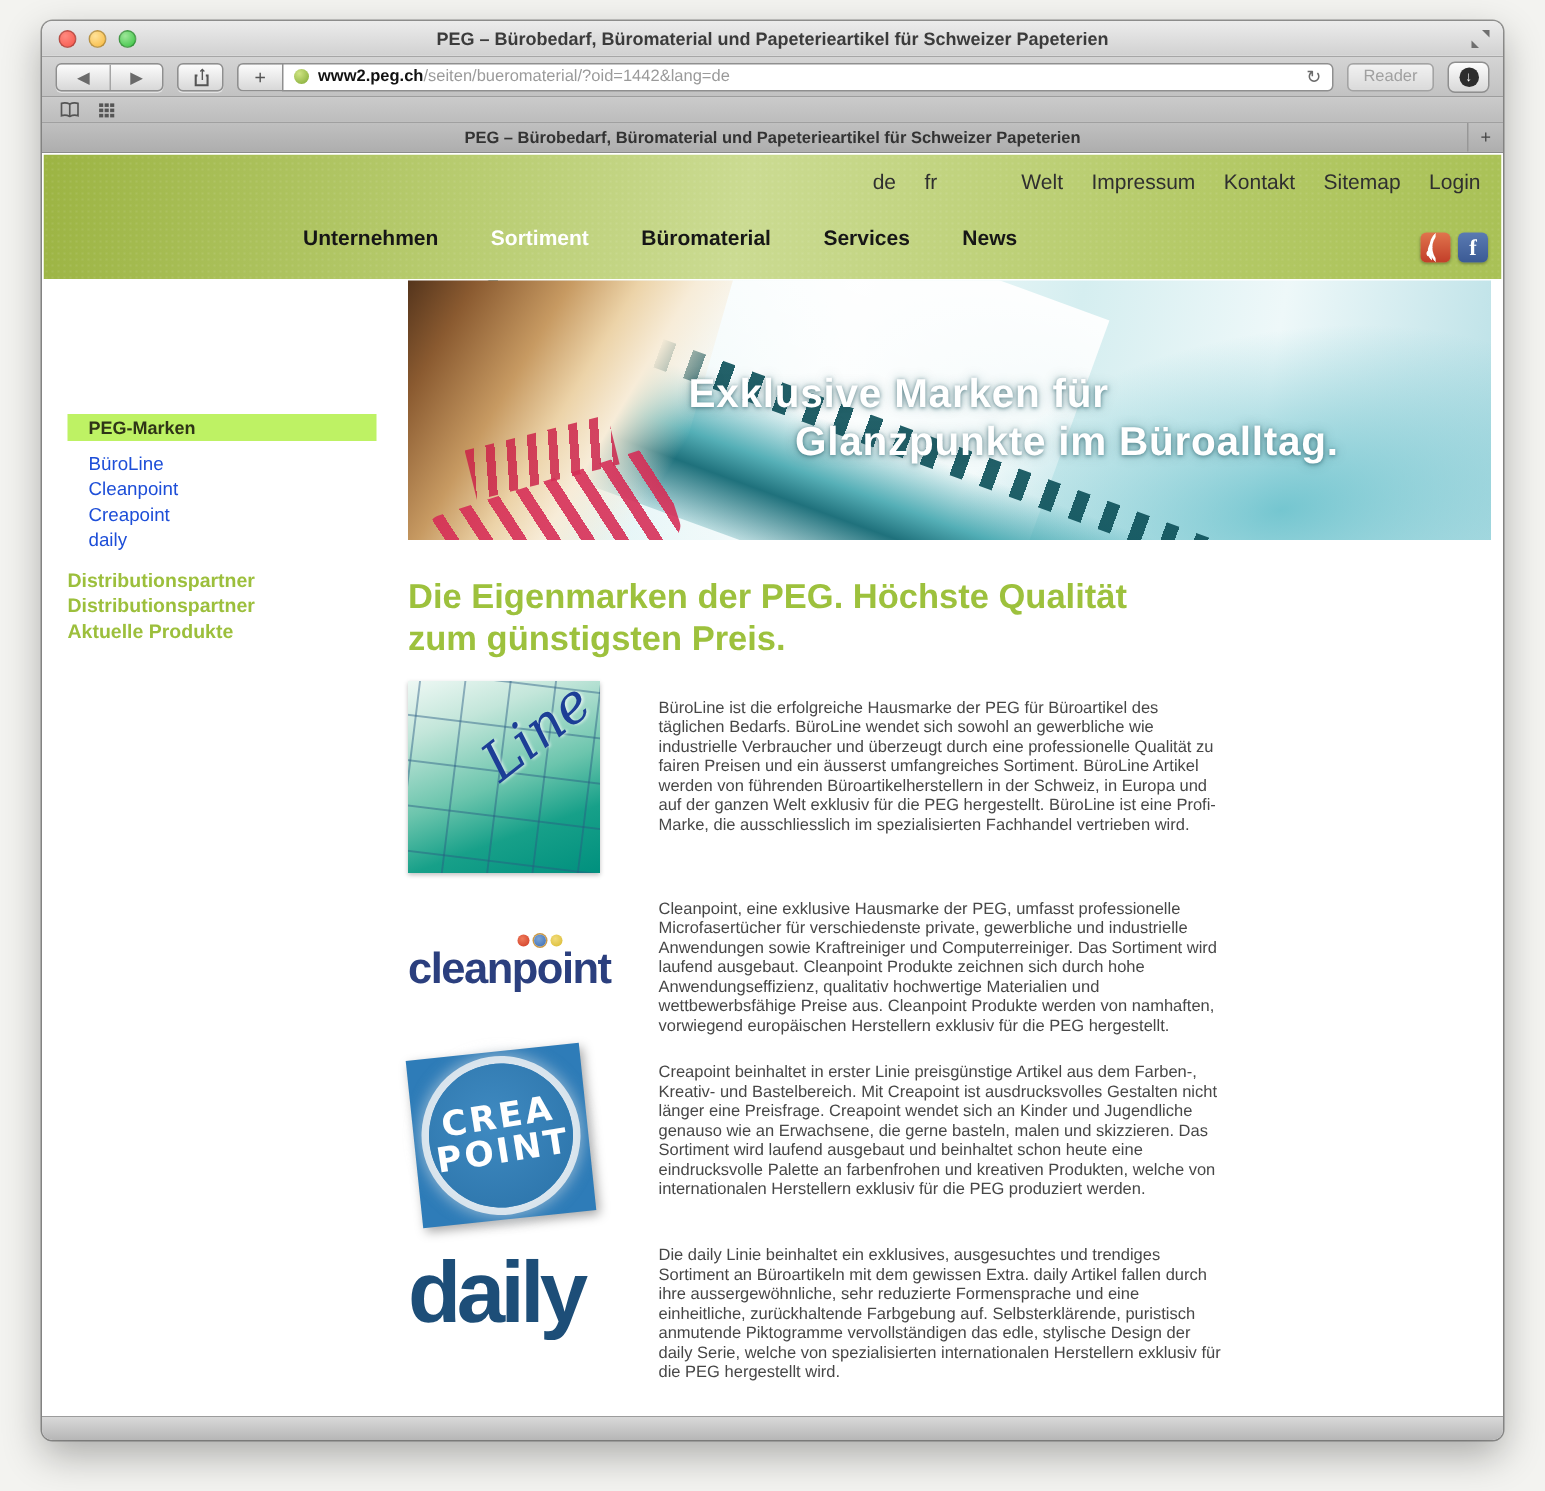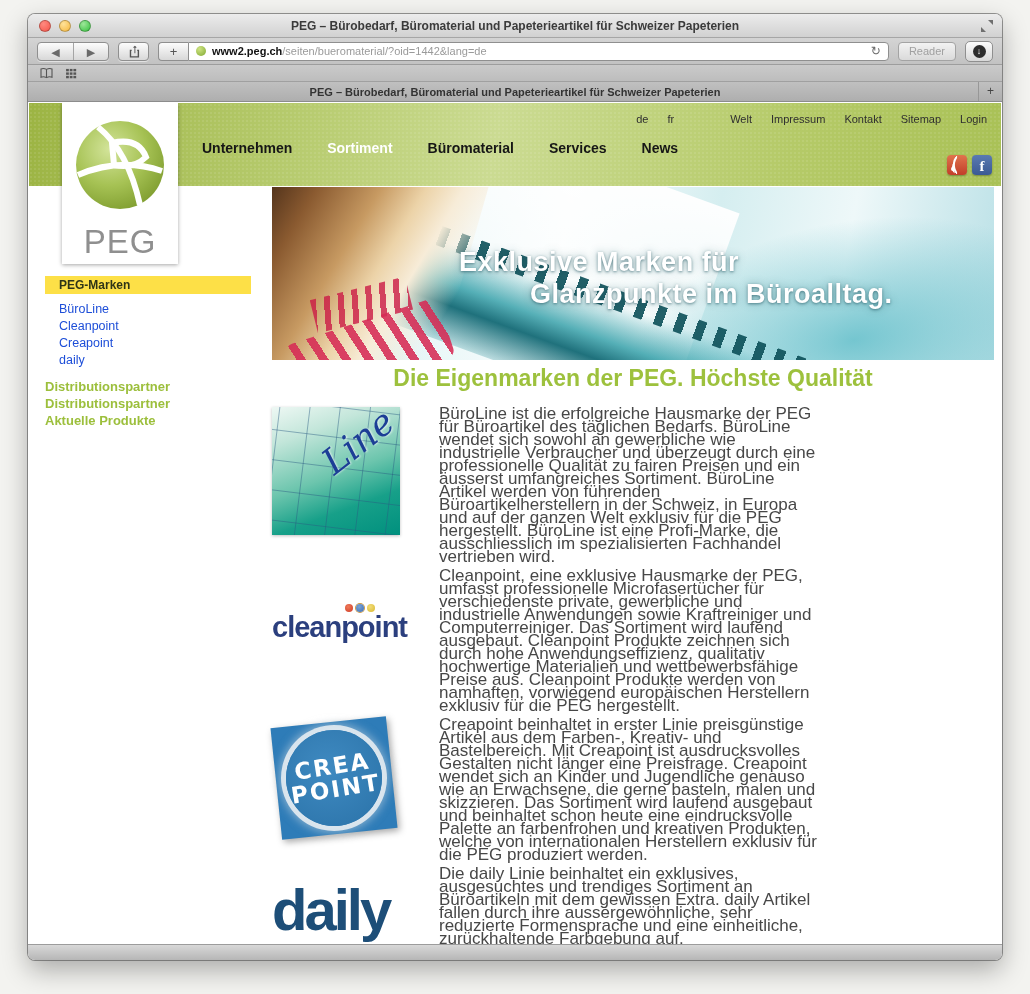--- a/index.html
+++ b/index.html
@@ -65,47 +65,47 @@
                background:linear-gradient(#d8d8d8,#b6b6b6); border-top:1px solid #9c9c9c;
                border-radius:0 0 7px 7px; }
 
   
   .green-header { position:absolute; top:0; left:0; right:0; height:83px;
                   background:linear-gradient(100deg,#9cb443 0%, #b9cd72 30%, #cbdb92 48%, #b5ca68 78%, #a9c156 100%); }
   .green-header::after { content:""; position:absolute; inset:0;
       background-image:radial-gradient(rgba(255,255,255,.35) 1px, rgba(0,0,0,0) 1px);
       background-size:4px 4px; opacity:.25; }
 
-  .utility-nav { position:absolute; top:10px; right:14px; display:flex; gap:19px; font-size:11px;
+  .utility-nav { position:absolute; top:10px; right:14px; display:flex; gap:19px; font-size:14px;
                  color:#2f2f2f; z-index:3; }
   .utility-nav .gap { width:18px; }
   .utility-nav span { cursor:default; }
 
-  .main-nav { position:absolute; top:37px; left:173px; display:flex; gap:35px; font-size:14px;
+  .main-nav { position:absolute; top:47px; left:173px; display:flex; gap:35px; font-size:14px;
               font-weight:bold; color:#161616; z-index:3; }
   .main-nav .active { color:#fff; }
 
   .social { position:absolute; top:52px; right:9px; display:flex; gap:5px; z-index:3; }
   .sicon { width:20px; height:20px; border-radius:4px; position:relative;
            box-shadow:0 1px 2px rgba(0,0,0,.3); }
   .rss { background:linear-gradient(#e0744d,#c23e29); overflow:hidden; }
   .rss i { position:absolute; left:4px; bottom:4px; width:4px; height:4px; border-radius:50%; background:#fff; }
   .rss b, .rss u { position:absolute; border:2px solid #fff; border-color:transparent #fff #fff transparent;
                    border-radius:0 0 100% 0; transform:rotate(135deg); }
   .rss b { left:3px; bottom:3px; width:9px; height:9px; }
   .rss u { left:3px; bottom:3px; width:14px; height:14px; }
   .fb { background:linear-gradient(#5a7ab2,#3b5a94); color:#fff; font-weight:bold; font-size:15px;
         text-align:center; line-height:22px; font-family:"Liberation Serif", serif; }
 
   .logo-box { position:absolute; top:0; left:33px; width:116px; height:161px; background:#fff;
               box-shadow:0 1px 4px rgba(0,0,0,.35); z-index:4; text-align:center; }
   .logo-box .peg { font-size:33px; color:#8f8f8f; letter-spacing:1px; margin-top:2px; }
 
   .sidebar { position:absolute; left:0; top:173px; width:232px; z-index:2; }
-  .side-head { margin-left:16px; width:206px; height:18px; background:#fde047; color:#2f3517;
+  .side-head { margin-left:16px; width:206px; height:18px; background:#bef264; color:#2f3517;
                font-weight:bold; font-size:12px; line-height:18px; padding-left:14px; }
   .side-list { margin:7px 0 0 30px; font-size:12.5px; line-height:17px; color:#1d4ed8; }
   .side-green { margin:9px 0 0 16px; font-size:13px; line-height:17px; font-weight:bold; color:#9cbf3c; }
   .side-list div, .side-green div { cursor:default; }
 
   .content { position:absolute; left:243px; top:84px; width:722px; }
 
   
   .hero { position:relative; width:722px; height:173px; overflow:hidden;
           background:linear-gradient(100deg,#f4fbfb 0%,#d7f0f2 18%,#f7fcfc 40%,#d5eef0 60%,#eef8f9 78%,#b9e0e6 100%); }
@@ -127,26 +127,26 @@
   .hero .pinkdots { position:absolute; left:18px; bottom:-22px; width:160px; height:62px; transform:rotate(-18deg);
                     border-radius:8px; opacity:.88;
                     background:repeating-linear-gradient(75deg,#d62b55 0 8px, rgba(0,0,0,0) 8px 19px); }
   .hero .wash { position:absolute; right:-90px; bottom:-100px; width:460px; height:240px; transform:rotate(-10deg);
                 background:radial-gradient(ellipse at center, rgba(88,186,198,.8), rgba(88,186,198,0) 70%); }
   .hero-text { position:absolute; color:#fff; font-weight:bold; font-size:27px; letter-spacing:.5px;
                text-shadow:0 1px 3px rgba(30,85,95,.65), 0 0 8px rgba(30,85,95,.35); z-index:5; white-space:nowrap; }
   .hero-text.l1 { left:148px; top:60px;margin-left:39px; }
   .hero-text.l2 { left:258px; top:92px; }
 
-  .page-heading { margin-top:4px; font-size:23px; font-weight:bold; color:#9dc13d; line-height:28px;text-align:center; }
+  .page-heading { margin-top:23px; font-size:23px; font-weight:bold; color:#9dc13d; line-height:28px; }
 
   .brands { margin-top:15px; }
   .brand-row { display:flex; margin-bottom:6px; }
   .brand-logo-col { width:167px; flex:none; }
-  .brand-text { width:380px; font-size:17px; line-height:13px; color:#474747; }
+  .brand-text { width:380px; font-size:11px; line-height:13px; color:#474747;margin-top:12px; }
 
   
   .buroline { width:128px; height:128px; position:relative; overflow:hidden;
               background:linear-gradient(160deg,#eef8f4 0%,#c3e6da 22%,#6cc5ad 52%,#17a089 74%,#00907e 100%);
               box-shadow:0 1px 3px rgba(0,0,0,.25); }
   .buroline::before { content:""; position:absolute; inset:-30px;
       background-image:linear-gradient(rgba(40,90,130,.45) 1px, rgba(0,0,0,0) 1px),
                        linear-gradient(90deg, rgba(40,90,130,.45) 1px, rgba(0,0,0,0) 1px);
       background-size:30px 30px; transform:rotate(7deg); }
   .buroline .buro { position:absolute; left:-2px; bottom:-4px; color:#fff; font-weight:bold; font-size:29px;
@@ -276,36 +276,20 @@
 
     <div class="social">
       <span class="sicon rss">
           <i></i>
           <b></b>
           <u></u>
         </span>
       <span class="sicon fb">f</span>
     </div>
 
-    <div class="logo-box">
-      <svg width="104" height="104" viewBox="0 0 104 104" style="margin-top:10px;">
-        <defs>
-          <radialGradient id="gg" cx="38%" cy="32%" r="75%">
-            <stop offset="0%" stop-color="#d3e49a"></stop>
-            <stop offset="55%" stop-color="#a6c254"></stop>
-            <stop offset="100%" stop-color="#7e9c2e"></stop>
-          </radialGradient>
-        </defs>
-        <circle cx="52" cy="52" r="44" fill="url(#gg)"></circle>
-        <path d="M10 62 Q52 44 94 58" stroke="#fff" stroke-width="6" fill="none"></path>
-        <path d="M30 14 Q60 38 72 92" stroke="#fff" stroke-width="6" fill="none"></path>
-        <path d="M44 30 Q70 24 78 44 Q66 56 46 52 Z" fill="none" stroke="#fff" stroke-width="6"></path>
-      </svg>
-      <div class="peg">PEG</div>
-    </div>
 
     <div class="sidebar">
       <div class="side-head">PEG-Marken</div>
       <div class="side-list">
         <div>BüroLine</div>
         <div>Cleanpoint</div>
         <div>Creapoint</div>
         <div>daily</div>
       </div>
       <div class="side-green">
@@ -324,20 +308,21 @@
         <div class="spiral"></div>
         <div class="book"></div>
         <div class="pinkcard"></div>
         <div class="pinkdots"></div>
         <div class="hero-text l1">Exklusive Marken für</div>
         <div class="hero-text l2">Glanzpunkte im Büroalltag.</div>
       </div>
 
       <div class="page-heading">
         <div>Die Eigenmarken der PEG. Höchste Qualität</div>
+        <div>zum günstigsten Preis.</div>
       </div>
 
       <div class="brands">
 
         <div class="brand-row">
           <div class="brand-logo-col">
             <div class="buroline">
               <span class="buro">büro</span>
               <span class="line">Line</span>
             </div>

